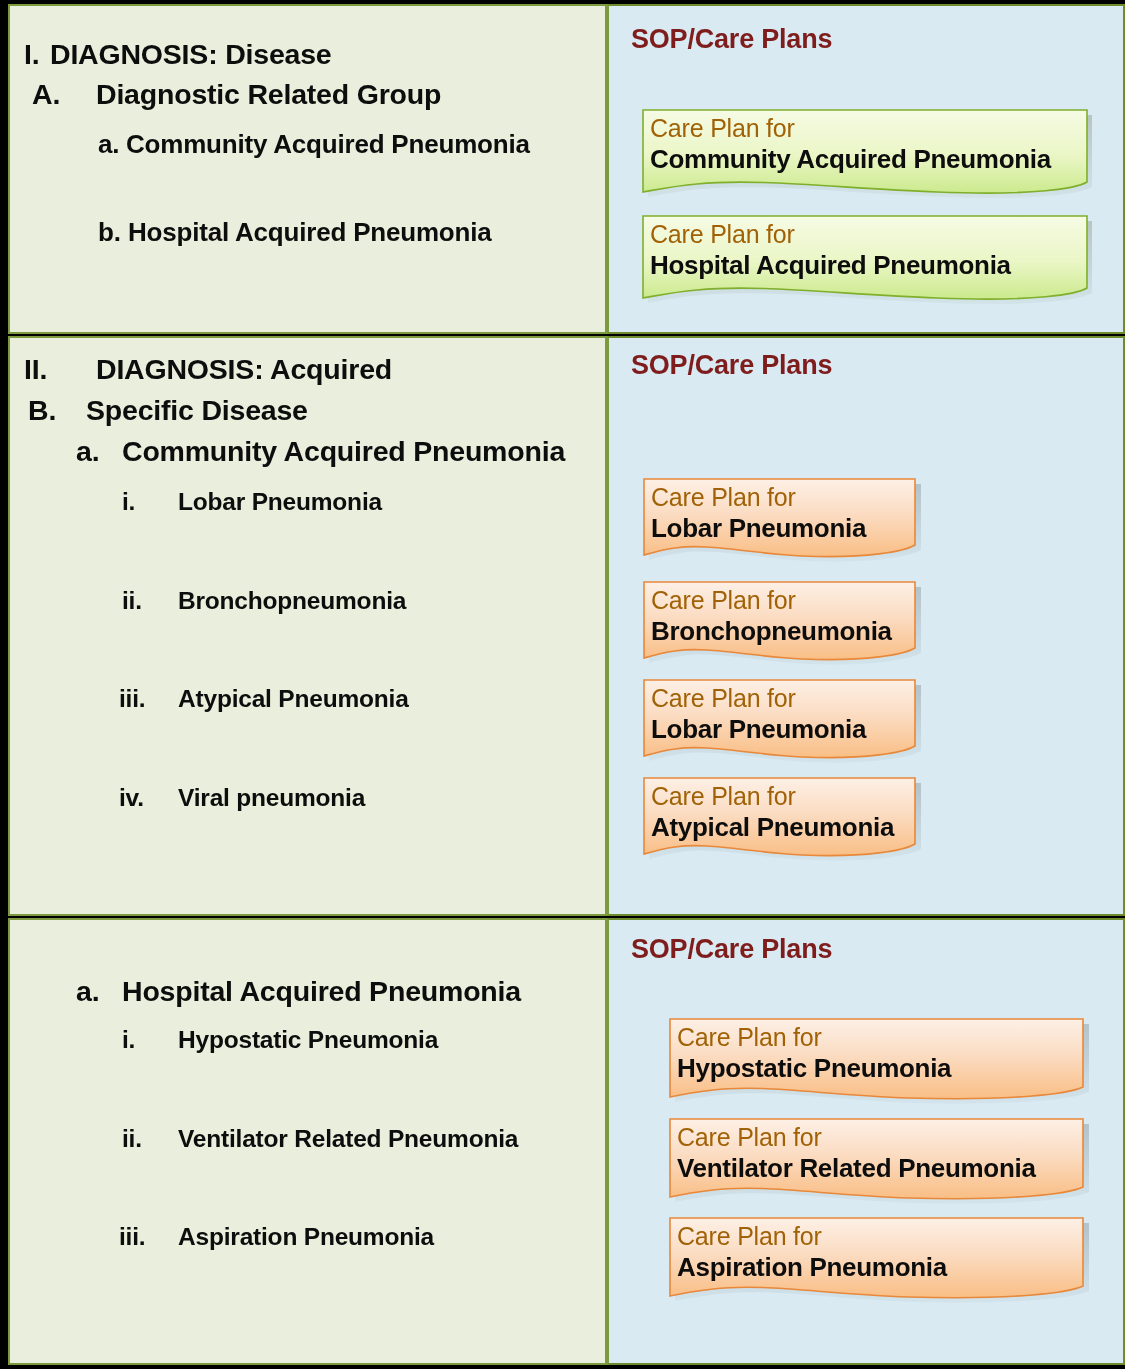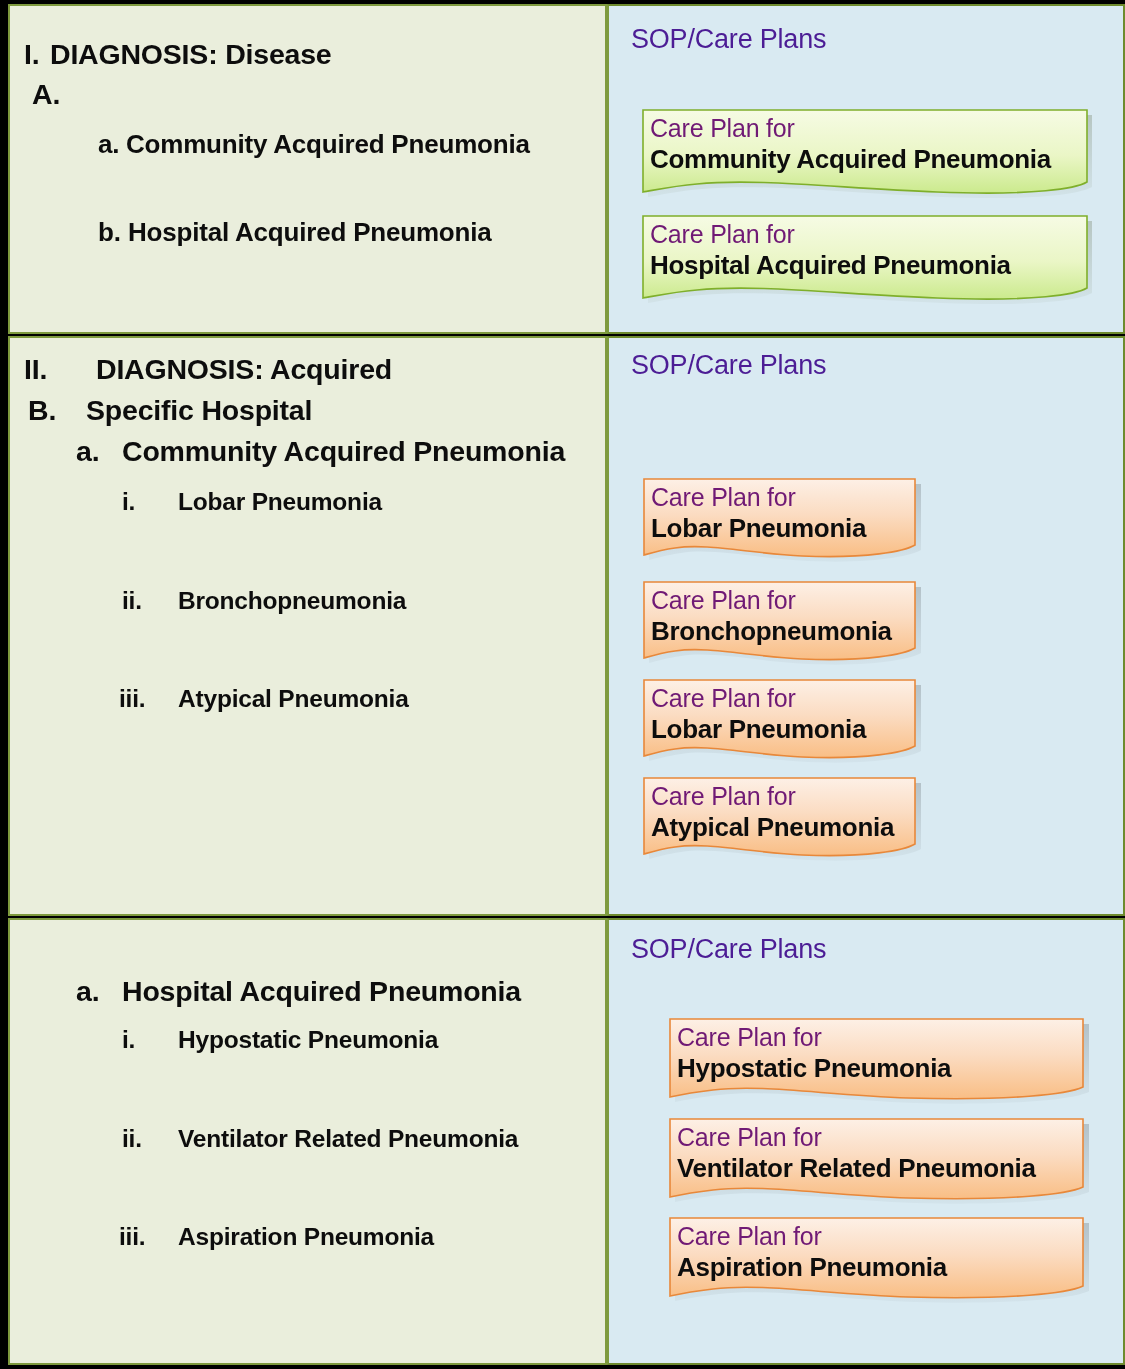--- a/index.html
+++ b/index.html
@@ -72,22 +72,22 @@
   
   .lvl-1 { font-size: 28.5px; }
   .lvl-2 { font-size: 28.5px; }
   .lvl-3 { font-size: 26px;   }
   .lvl-4 { font-size: 24.5px; }
 
   
   .sop-title {
     position: absolute;
     font-size: 27px;
-    font-weight: normal;
-    color: #4c1d95;
+    font-weight: bold;
+    color: #7f1d1d;
     white-space: nowrap;
     letter-spacing: -0.2px;
   }
 
   
   .card {
     position: absolute;
     box-sizing: border-box;
   }
   .card .doc-svg {
@@ -103,21 +103,21 @@
     left: 0;
     top: 0;
     right: 0;
     padding: 4px 0 0 8px;
     box-sizing: border-box;
   }
   .card-line1 {
     display: block;
     font-size: 25px;
     font-weight: normal;
-    color: #701a75;
+    color: #a16207;
     line-height: 1.22;
     white-space: nowrap;
     letter-spacing: -0.2px;
   }
   .card-line2 {
     display: block;
     font-size: 26px;
     font-weight: bold;
     color: #0D0D0D;
     line-height: 1.22;
@@ -135,20 +135,21 @@
     <div class="panel-left">
       <div class="outline">
 
         <div class="out-line lvl-1" style="left:14px; top:32px;">
           <span class="out-marker" style="width:26px;">I.</span>
           <span class="out-text">DIAGNOSIS: Disease</span>
         </div>
 
         <div class="out-line lvl-2" style="left:22px; top:72px;">
           <span class="out-marker" style="width:64px;">A.</span>
+          <span class="out-text">Diagnostic Related Group</span>
         </div>
 
         <div class="out-line lvl-3" style="left:88px; top:123px;">
           <span class="out-marker" style="width:28px;">a.</span>
           <span class="out-text">Community Acquired Pneumonia</span>
         </div>
 
         <div class="out-line lvl-3" style="left:88px; top:211px;">
           <span class="out-marker" style="width:30px;">b.</span>
           <span class="out-text">Hospital Acquired Pneumonia</span>
@@ -211,21 +212,21 @@
     <div class="panel-left">
       <div class="outline">
 
         <div class="out-line lvl-1" style="left:14px; top:15px;">
           <span class="out-marker" style="width:72px;">II.</span>
           <span class="out-text">DIAGNOSIS: Acquired</span>
         </div>
 
         <div class="out-line lvl-2" style="left:18px; top:56px;">
           <span class="out-marker" style="width:58px;">B.</span>
-          <span class="out-text">Specific Hospital</span>
+          <span class="out-text">Specific Disease</span>
         </div>
 
         <div class="out-line lvl-2" style="left:66px; top:97px;">
           <span class="out-marker" style="width:46px;">a.</span>
           <span class="out-text">Community Acquired Pneumonia</span>
         </div>
 
         <div class="out-line lvl-4" style="left:112px; top:150px;">
           <span class="out-marker" style="width:56px;">i.</span>
           <span class="out-text">Lobar Pneumonia</span>
@@ -234,20 +235,24 @@
         <div class="out-line lvl-4" style="left:112px; top:249px;">
           <span class="out-marker" style="width:56px;">ii.</span>
           <span class="out-text">Bronchopneumonia</span>
         </div>
 
         <div class="out-line lvl-4" style="left:109px; top:347px;">
           <span class="out-marker" style="width:59px;">iii.</span>
           <span class="out-text">Atypical Pneumonia</span>
         </div>
 
+        <div class="out-line lvl-4" style="left:109px; top:446px;">
+          <span class="out-marker" style="width:59px;">iv.</span>
+          <span class="out-text">Viral pneumonia</span>
+        </div>
 
       </div>
     </div>
 
     <div class="panel-right">
       <div class="sop-title" style="left:22px; top:12px;">SOP/Care Plans</div>
 
       <div class="card" style="left:34px; top:140px; width:278px; height:86px;">
         <svg class="doc-svg" viewBox="0 0 278 86" preserveAspectRatio="none">
           <defs>

